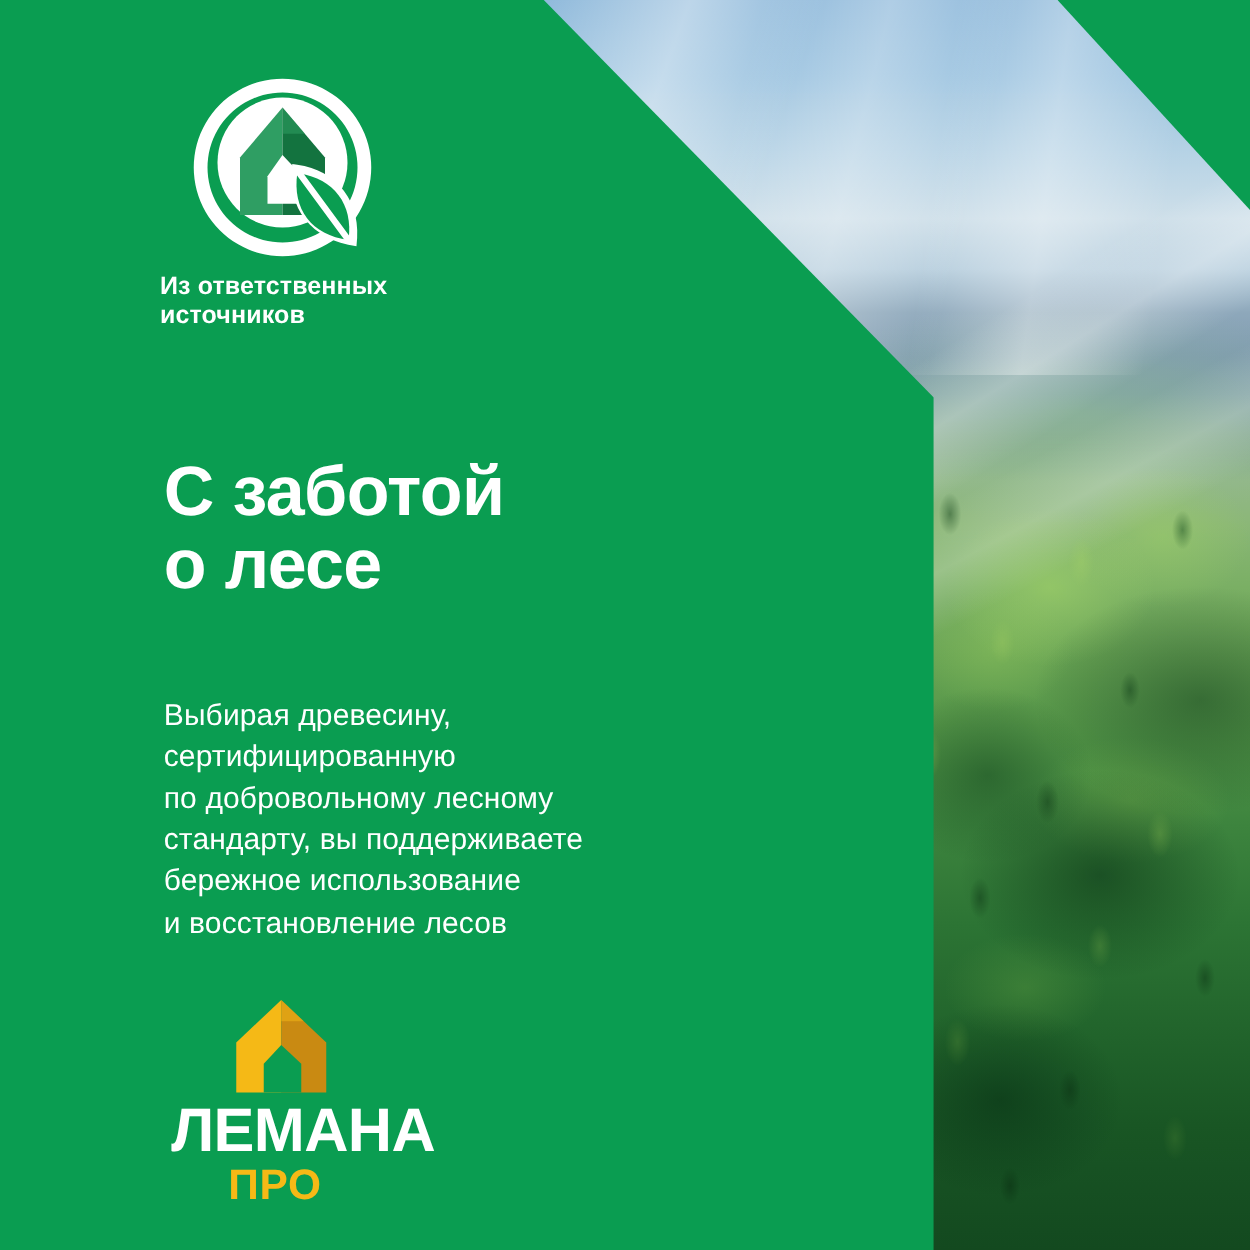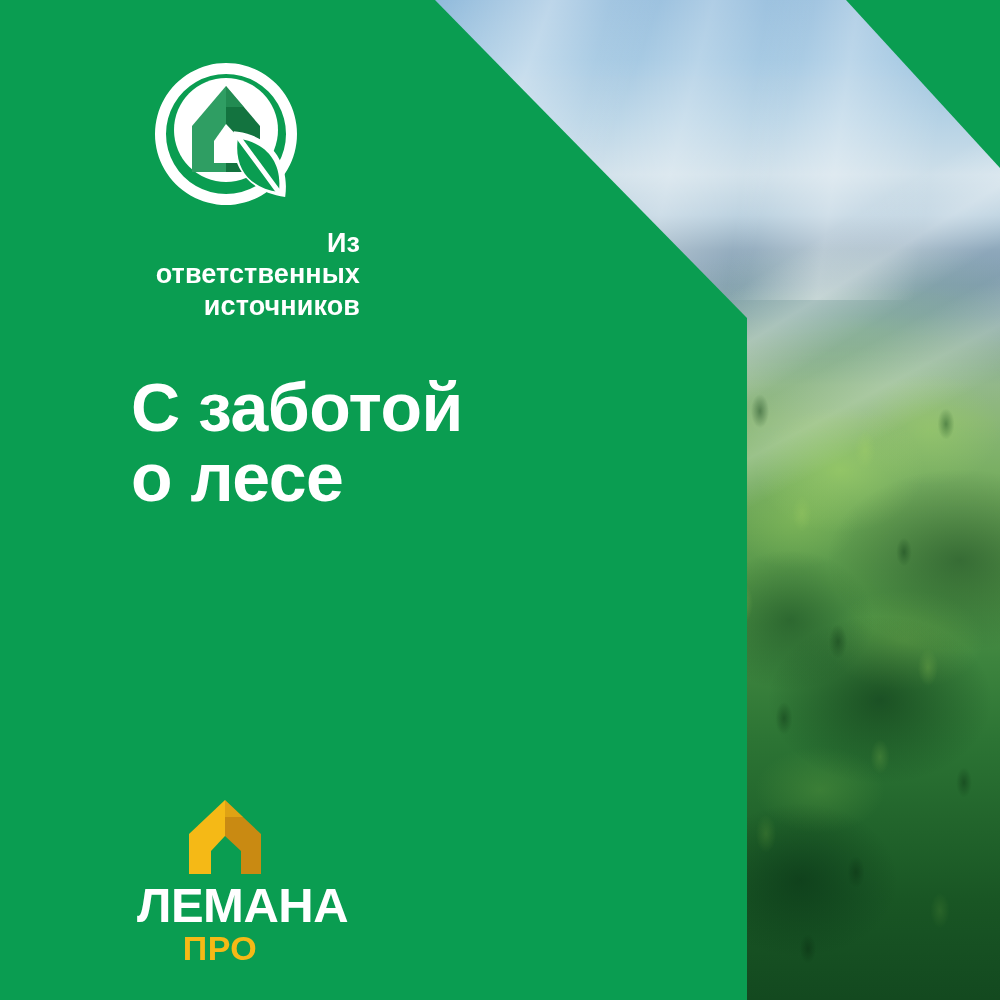--- a/index.html
+++ b/index.html
@@ -147,38 +147,38 @@
     top: 60px;
     width: 260px;
   }
   .badge-mark {
     width: 148px;
     height: 148px;
     display: block;
     margin-left: 24px;
   }
   .badge-caption {
-    margin-top: 20px;
+    margin-top: 10px;
     width: 232px;
-    text-align: right;
-    color: #ffffff;
-    font-size: 27px;
+    text-align: left;
+    color: #ffffff;
+    font-size: 20px;
     font-weight: bold;
     line-height: 1.16;
     letter-spacing: .1px;
     white-space: pre-line;
   }
 
   
   .headline {
     position: absolute;
     left: 131px;
     top: 326px;
     color: #ffffff;
-    font-size: 68px;
+    font-size: 56px;
     font-weight: bold;
     line-height: 1.04;
     letter-spacing: -0.5px;
     white-space: pre-line;
   }
 
   
   .bodycopy {
     position: absolute;
     left: 131px;
@@ -261,20 +261,26 @@
 
         <path d="M84 80 L130 127" transform="rotate(8 100 100)" stroke="#ffffff" stroke-width="5" stroke-linecap="round" fill="none"></path>
       </svg>
       <div class="badge-caption">Из ответственных
 источников</div>
     </div>
 
     <h1 class="headline">С заботой
 о лесе</h1>
 
+    <p class="bodycopy">Выбирая древесину,
+сертифицированную
+по добровольному лесному
+стандарту, вы поддерживаете
+бережное использование
+и восстановление лесов</p>
 
     <div class="brand">
       <svg class="brand-house" viewBox="0 0 100 80" aria-hidden="true">
 
         <path d="M50 4 L50 78 L14 78 L14 38 Z" fill="#f5b916"></path>
 
         <path d="M50 4 L86 38 L86 78 L50 78 Z" fill="#c98a12"></path>
 
         <path d="M50 4 L68 21 L50 21 Z" fill="#f5b916" opacity=".5"></path>
 

